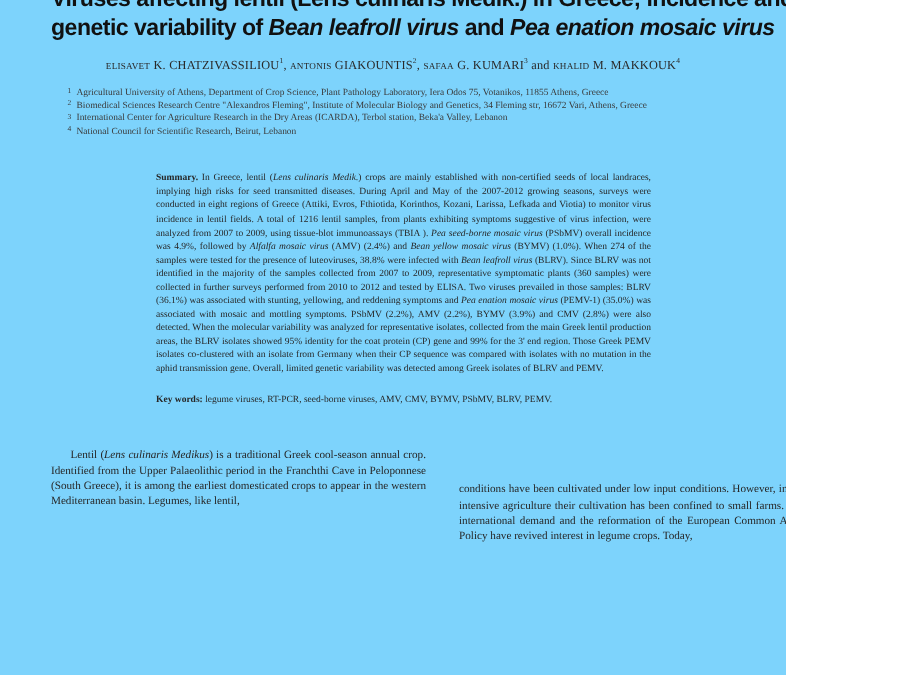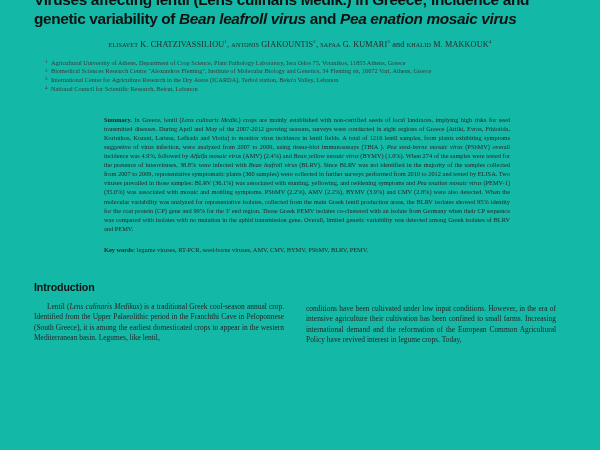--- a/index.html
+++ b/index.html
@@ -9,24 +9,24 @@
   }
   body {
     width: 600px;
     height: 450px;
     overflow: hidden;
     font-family: "Liberation Serif", serif;
     color: #1a1a1a;
     position: relative;
   }
   .page {
-    width: 600px;
+    width: 524px;
     height: 450px;
     position: relative;
-    background: #14b8a6;
+    background: #7dd3fc;
     box-sizing: border-box;
     padding: 0 34px;
     overflow: hidden;
   }
 
   
   .title-block {
     padding-top: 0px;
     margin-top: -10px;
   }
@@ -164,21 +164,20 @@
   <div class="summary">
     <b>Summary.</b><span> In Greece, lentil (<i>Lens culinaris Medik.</i>) crops are mainly established with non-certified seeds of local landraces, implying high risks for seed transmitted diseases. During April and May of the 2007-2012 growing seasons, surveys were conducted in eight regions of Greece (Attiki, Evros, Fthiotida, Korinthos, Kozani, Larissa, Lefkada and Viotia) to monitor virus incidence in lentil fields. A total of 1216 lentil samples, from plants exhibiting symptoms suggestive of virus infection, were analyzed from 2007 to 2009, using tissue-blot immunoassays (TBIA ). <i>Pea seed-borne mosaic virus</i> (PSbMV) overall incidence was 4.9%, followed by <i>Alfalfa mosaic virus</i> (AMV) (2.4%) and <i>Bean yellow mosaic virus</i> (BYMV) (1.0%). When 274 of the samples were tested for the presence of luteoviruses, 38.8% were infected with <i>Bean leafroll virus</i> (BLRV). Since BLRV was not identified in the majority of the samples collected from 2007 to 2009, representative symptomatic plants (360 samples) were collected in further surveys performed from 2010 to 2012 and tested by ELISA. Two viruses prevailed in those samples: BLRV (36.1%) was associated with stunting, yellowing, and reddening symptoms and <i>Pea enation mosaic virus</i> (PEMV-1) (35.0%) was associated with mosaic and mottling symptoms. PSbMV (2.2%), AMV (2.2%), BYMV (3.9%) and CMV (2.8%) were also detected. When the molecular variability was analyzed for representative isolates, collected from the main Greek lentil production areas, the BLRV isolates showed 95% identity for the coat protein (CP) gene and 99% for the 3' end region. Those Greek PEMV isolates co-clustered with an isolate from Germany when their CP sequence was compared with isolates with no mutation in the aphid transmission gene. Overall, limited genetic variability was detected among Greek isolates of BLRV and PEMV.</span>
   </div>
 
   <div class="keywords">
     <b>Key words:</b><span> legume viruses, RT-PCR, seed-borne viruses, AMV, CMV, BYMV, PSbMV, BLRV, PEMV.</span>
   </div>
 
   <div class="columns">
     <div class="col">
-      <div class="section-head">Introduction</div>
       <div class="body-par">Lentil (<i>Lens culinaris Medikus</i>) is a traditional Greek cool-season annual crop. Identified from the Upper Palaeolithic period in the Franchthi Cave in Peloponnese (South Greece), it is among the earliest domesticated crops to appear in the western Mediterranean basin. Legumes, like lentil,</div>
     </div>
     <div class="col col-right-pad">
       <div class="body-par noindent">conditions have been cultivated under low input conditions. However, in the era of intensive agriculture their cultivation has been confined to small farms. Increasing international demand and the reformation of the European Common Agricultural Policy have revived interest in legume crops. Today,</div>
     </div>
   </div>
 
 </div>
 
 </body></html>

